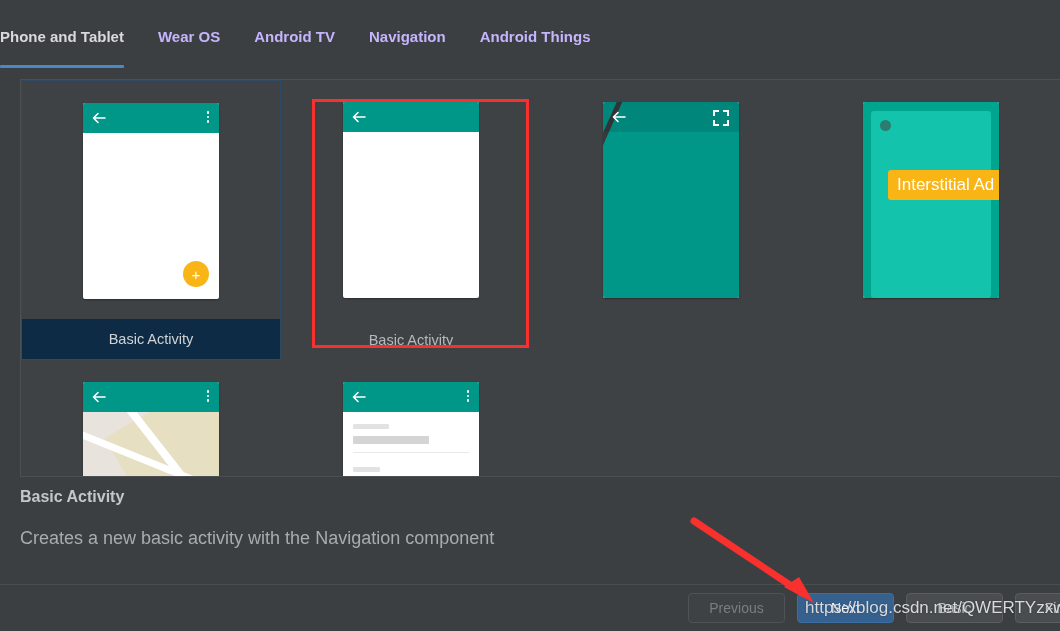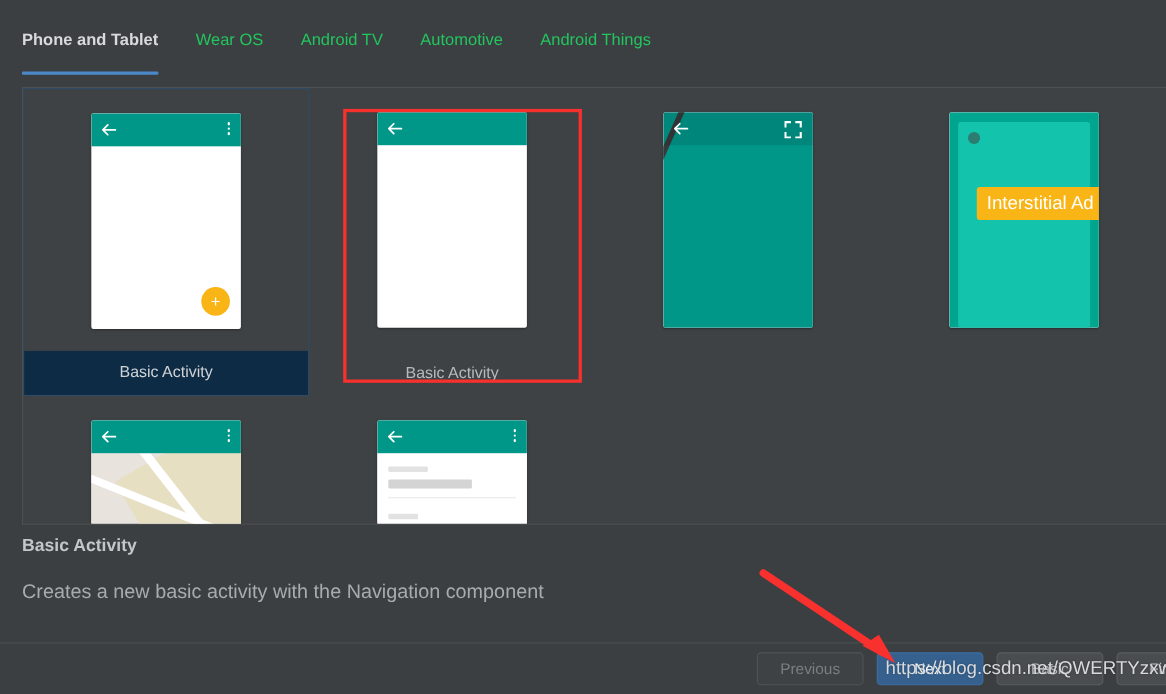--- a/index.html
+++ b/index.html
@@ -7,25 +7,25 @@
     width: 1060px; height: 631px;
     background: #3c3f41;
     font-family: "Liberation Sans", sans-serif;
     overflow: hidden;
   }
   #root { position: relative; width: 1060px; height: 631px; background: #3c3f41; }
 
   
   .tabbar {
     position: absolute; left: 0; top: 22px; width: 952px; height: 52px;
-    display: flex; align-items: flex-start; padding-left: 20px;
+    display: flex; align-items: flex-start; 
   }
   .tab {
     position: relative; height: 46px; padding: 6px 21px 0 0;
-    font-size: 15px; color: #22c55e; white-space: nowrap;
+    font-size: 15px; color: #c4b5fd; white-space: nowrap; font-weight: bold;
   }
   .tab + .tab { padding-left: 13px; }
   .tab.active { color: #d9dadb; font-weight: bold; }
   .tab .underline {
     position: absolute; left: 0; right: 21px; bottom: 0; height: 3px;
     background: #4a88c7; border-radius: 1px;
   }
   .tab.active .underline { left: 0; right: 21px; }
 
   
@@ -181,21 +181,21 @@
       <span>Phone and Tablet</span>
       <span class="underline"></span>
     </div>
     <div class="tab">
       <span>Wear OS</span>
     </div>
     <div class="tab">
       <span>Android TV</span>
     </div>
     <div class="tab">
-      <span>Automotive</span>
+      <span>Navigation</span>
     </div>
     <div class="tab">
       <span>Android Things</span>
     </div>
   </div>
 
   <div class="grid-panel">
     <div class="grid">
 
 

